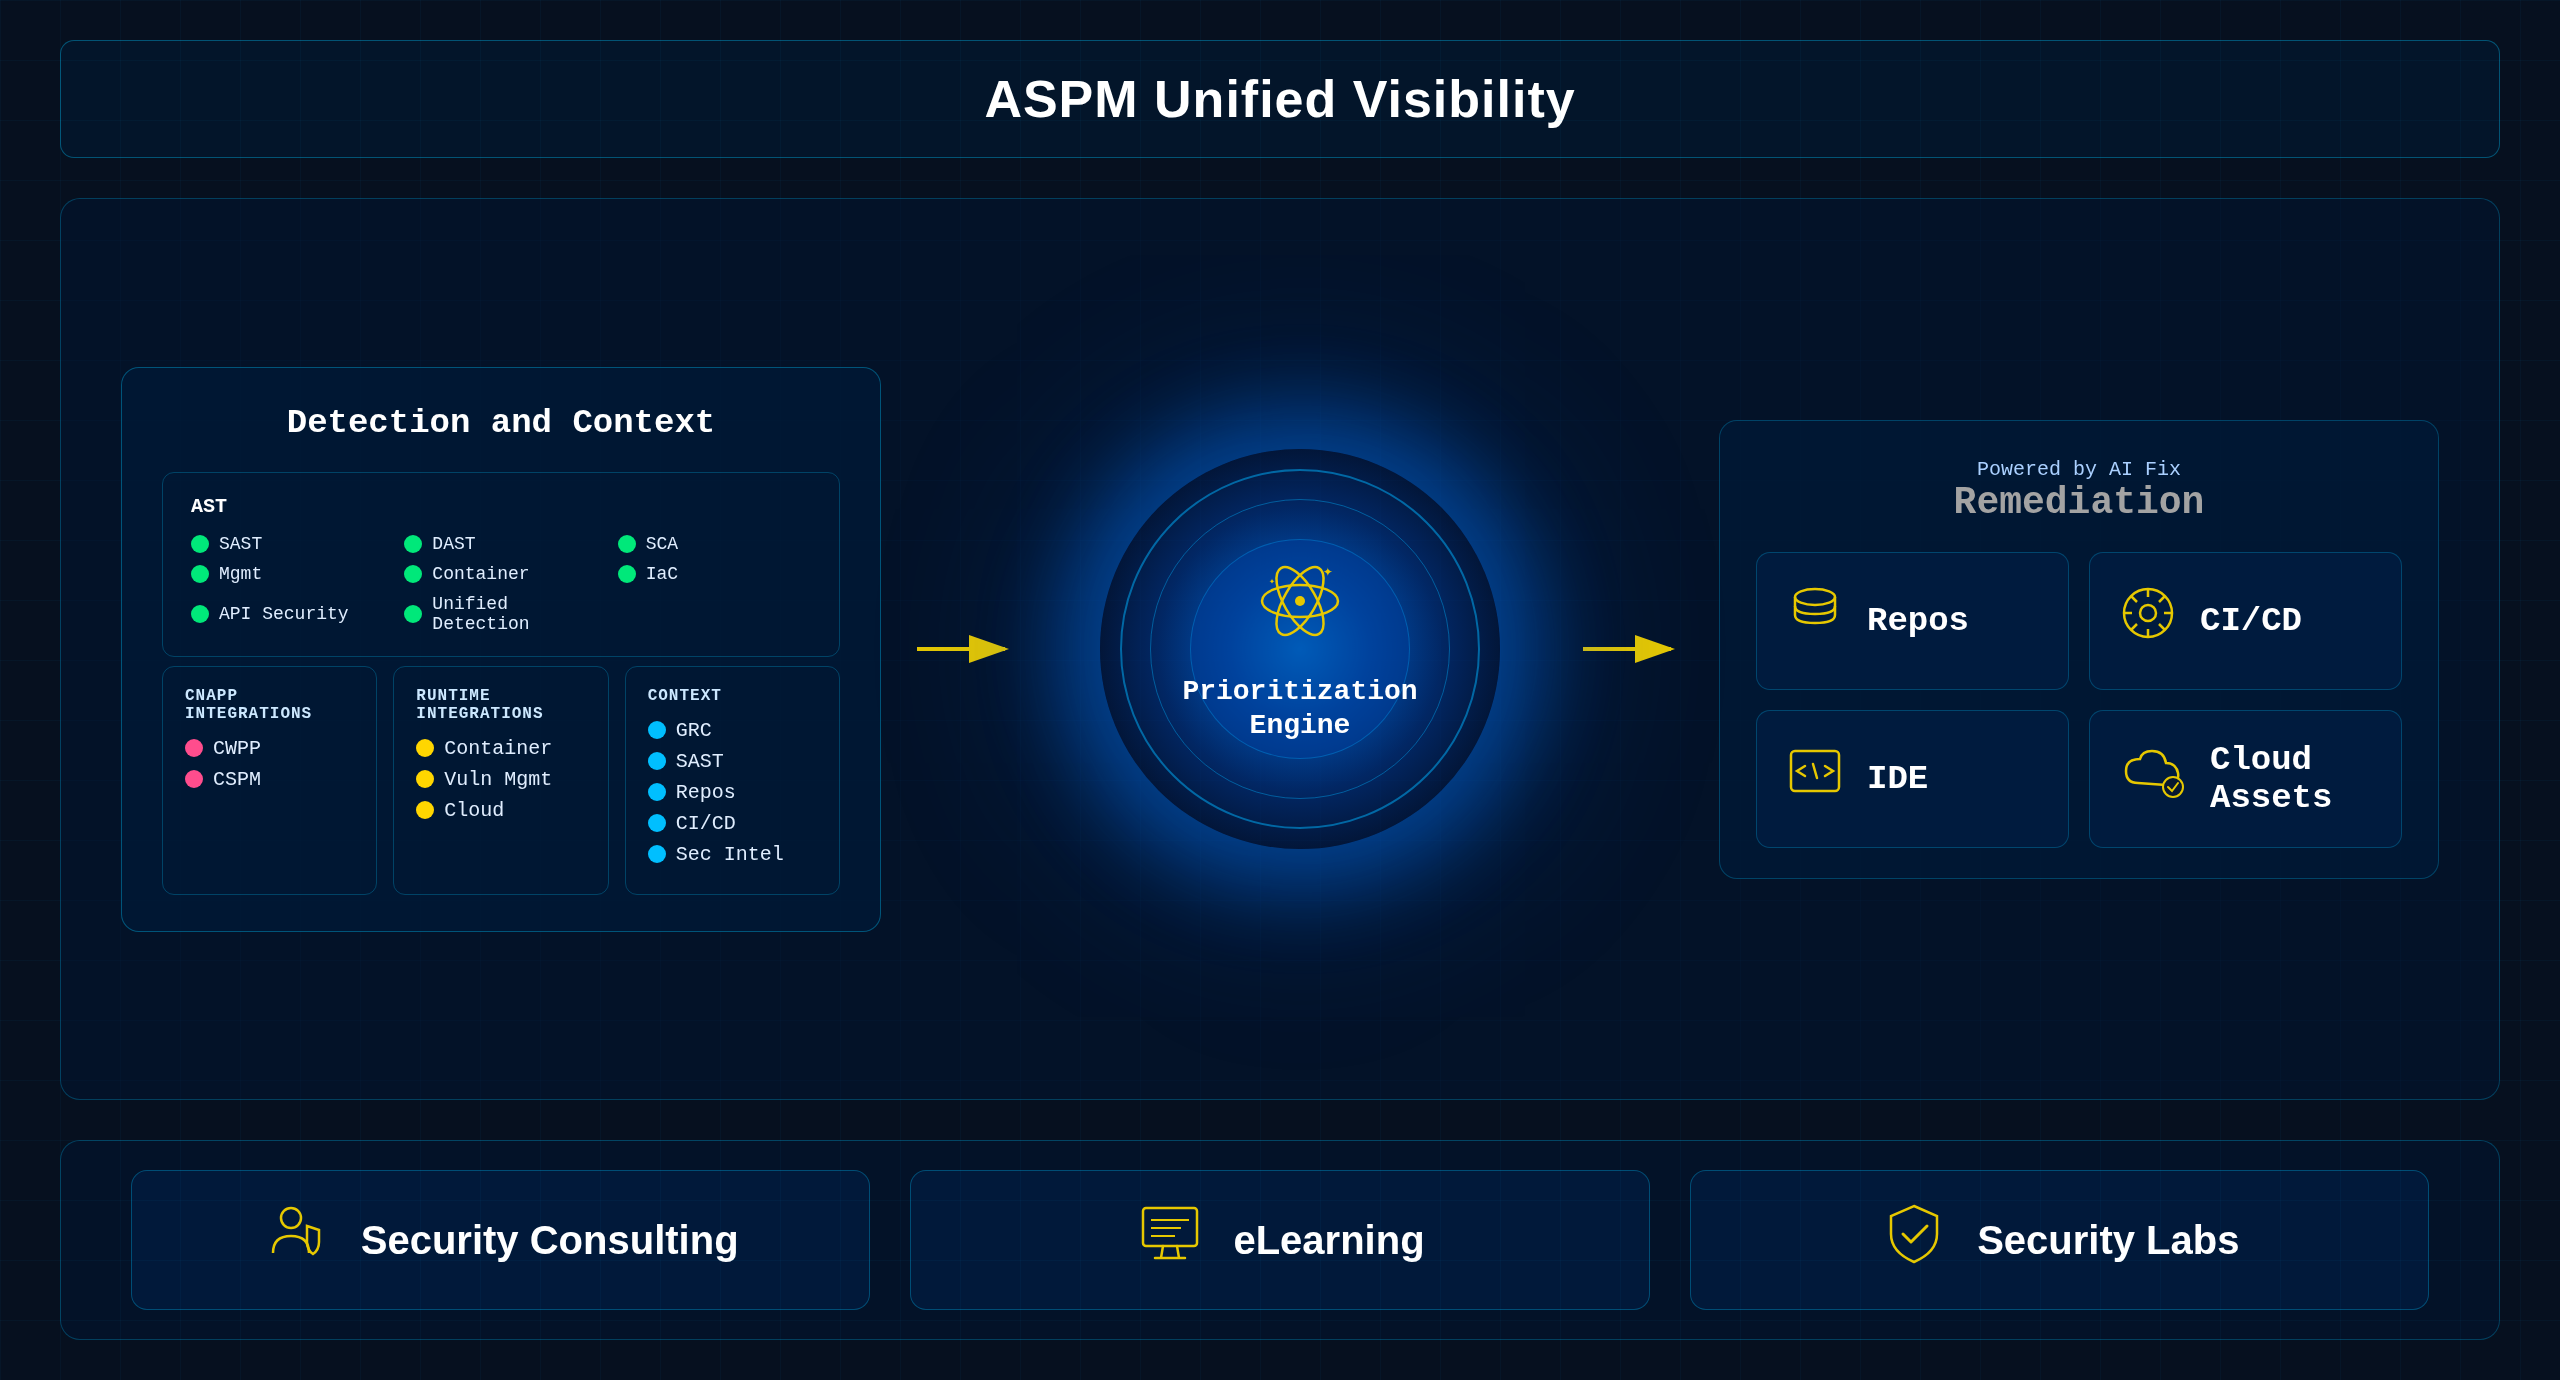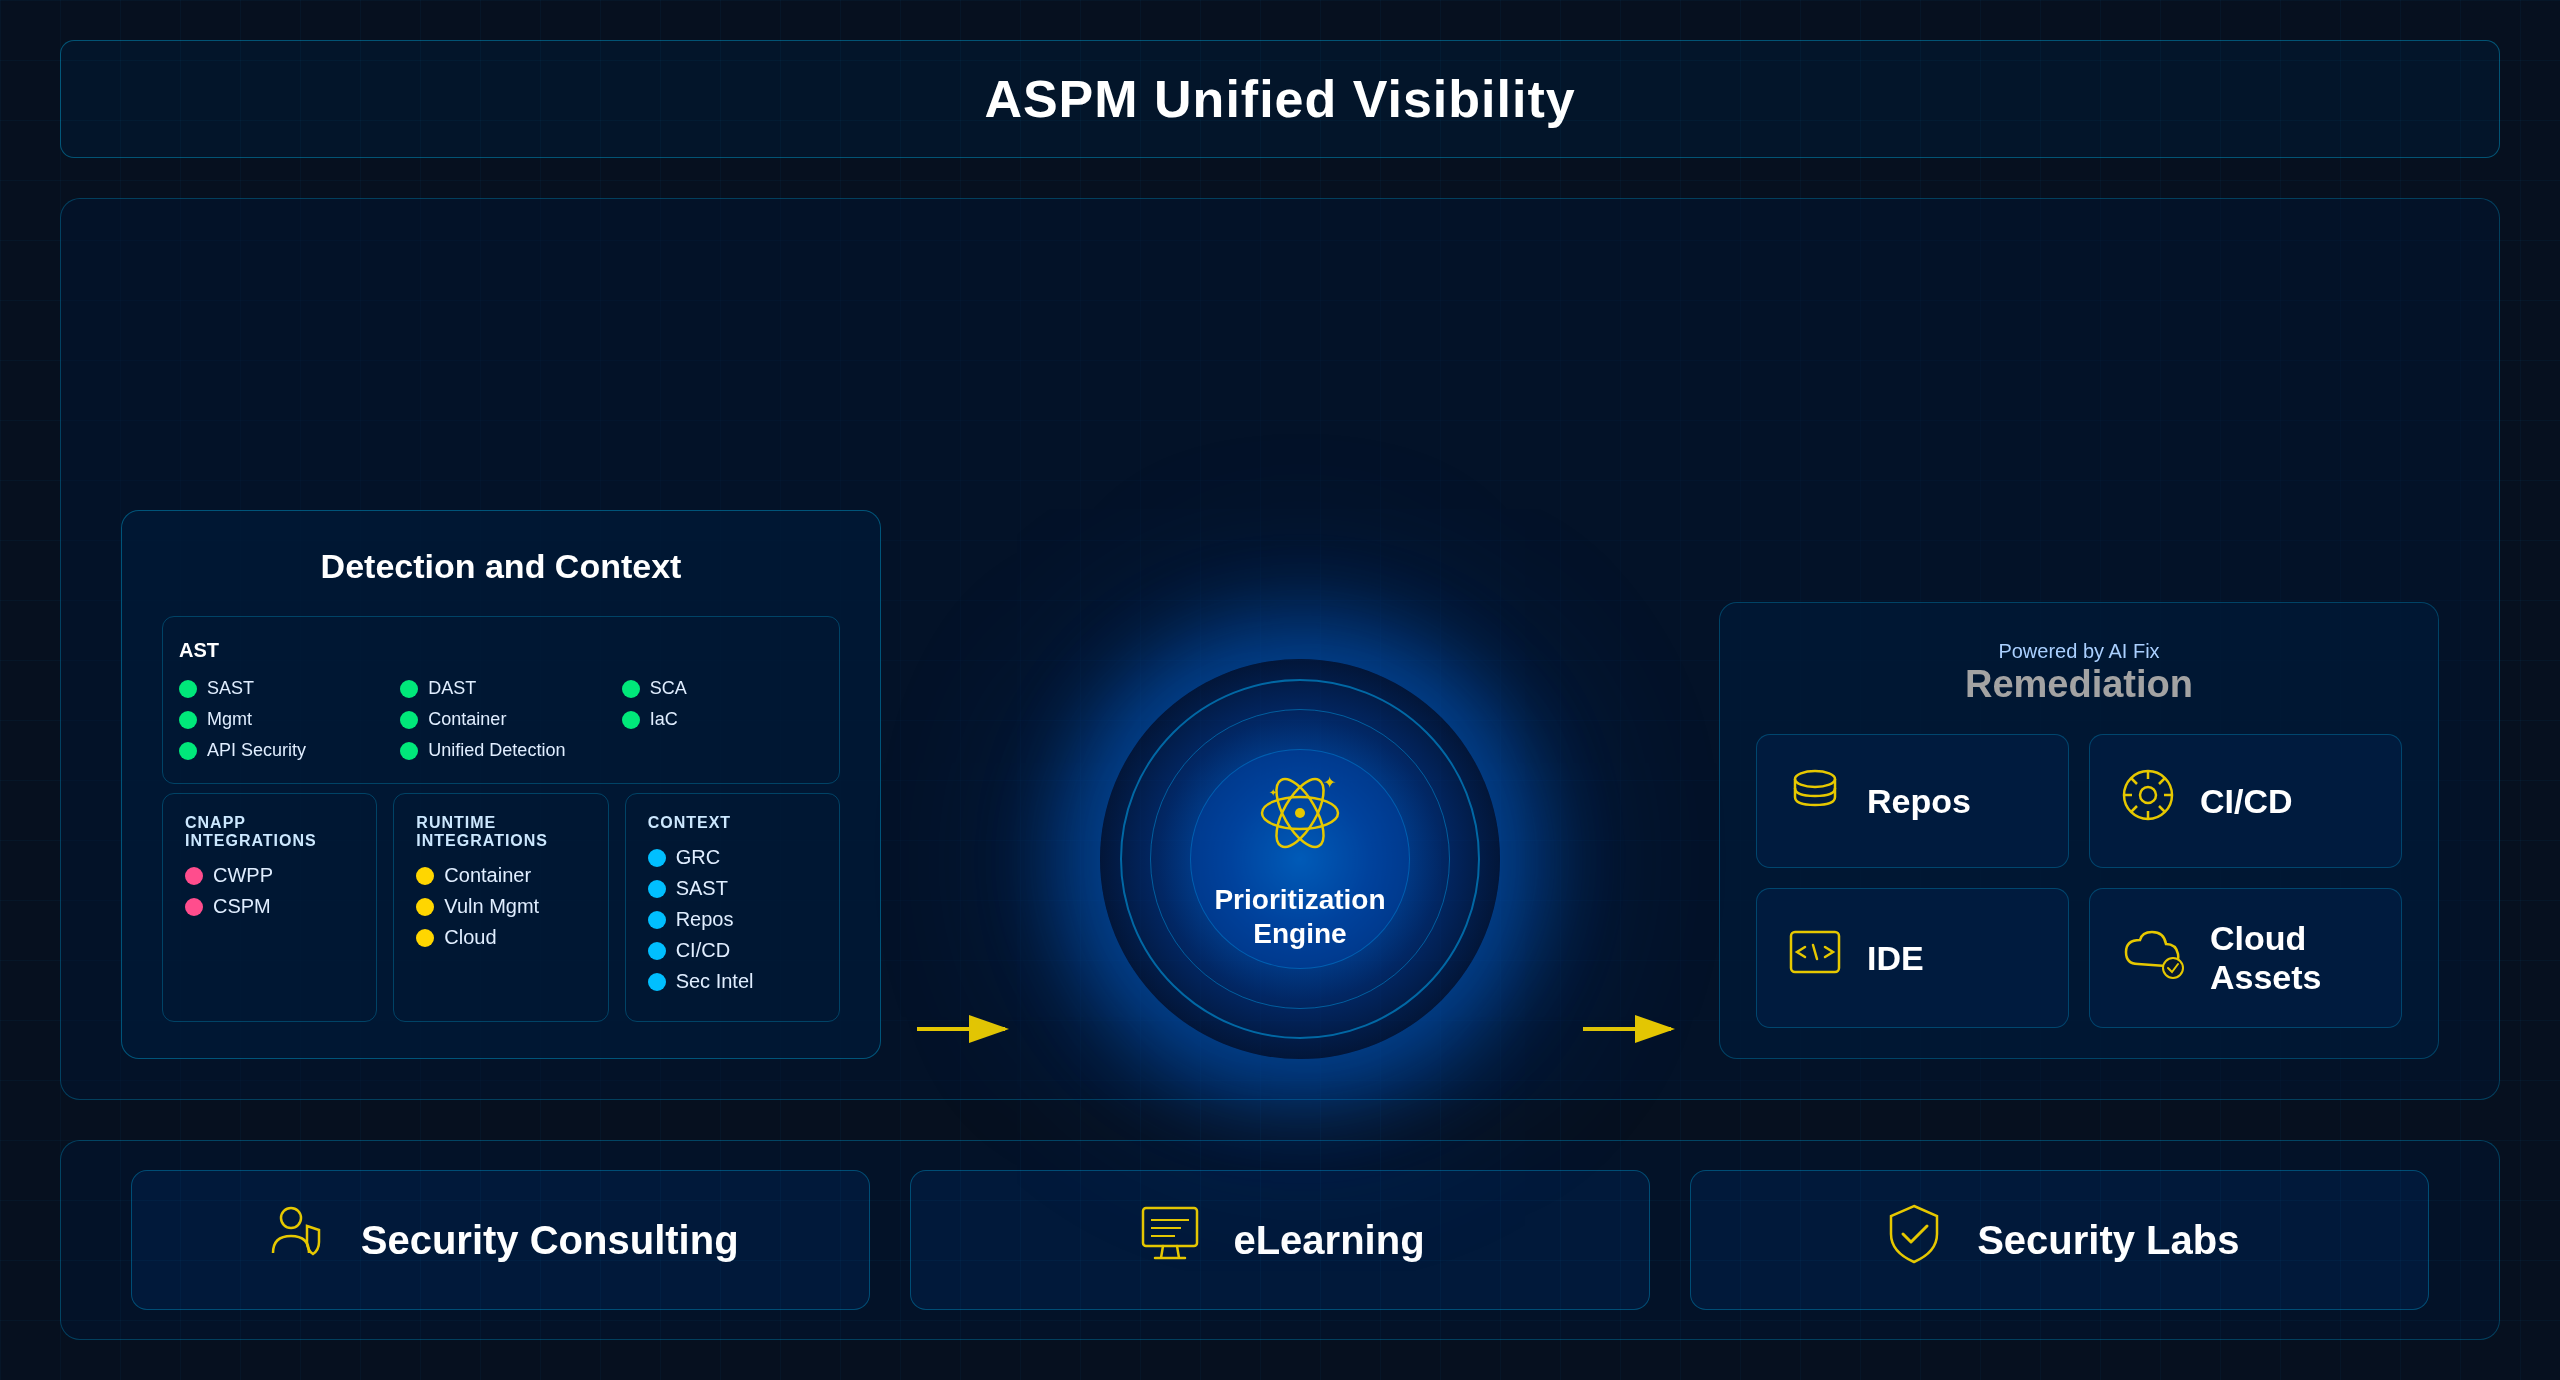--- a/index.html
+++ b/index.html
@@ -57,24 +57,25 @@
       gap: 40px;
     }
 
     
     .middle-row {
       flex: 1;
       border: 1.5px solid rgba(0,200,255,0.25);
       border-radius: 20px;
       background: rgba(0,20,50,0.5);
       display: flex;
-      align-items: flex-end;
+      align-items: center;
       padding: 40px 60px;
       gap: 16px;
       position: relative;
+      font-family: Liberation Mono, monospace;
     }
 
     
     .detection-panel {
       border: 1.5px solid rgba(0,200,255,0.35);
       border-radius: 18px;
       background: rgba(0,25,55,0.7);
       padding: 36px 40px;
       width: 760px;
       flex-shrink: 0;
@@ -84,21 +85,21 @@
       font-weight: 700;
       text-align: center;
       margin-bottom: 30px;
       color: #fff;
     }
 
     
     .ast-section {
       border: 1.5px solid rgba(0,200,255,0.25);
       border-radius: 12px;
-      padding: 22px 16px;
+      padding: 22px 28px;
       margin-bottom: 9px;
     }
     .ast-label {
       font-size: 20px;
       font-weight: 700;
       color: #fff;
       margin-bottom: 16px;
     }
     .ast-grid {
       display: grid;

